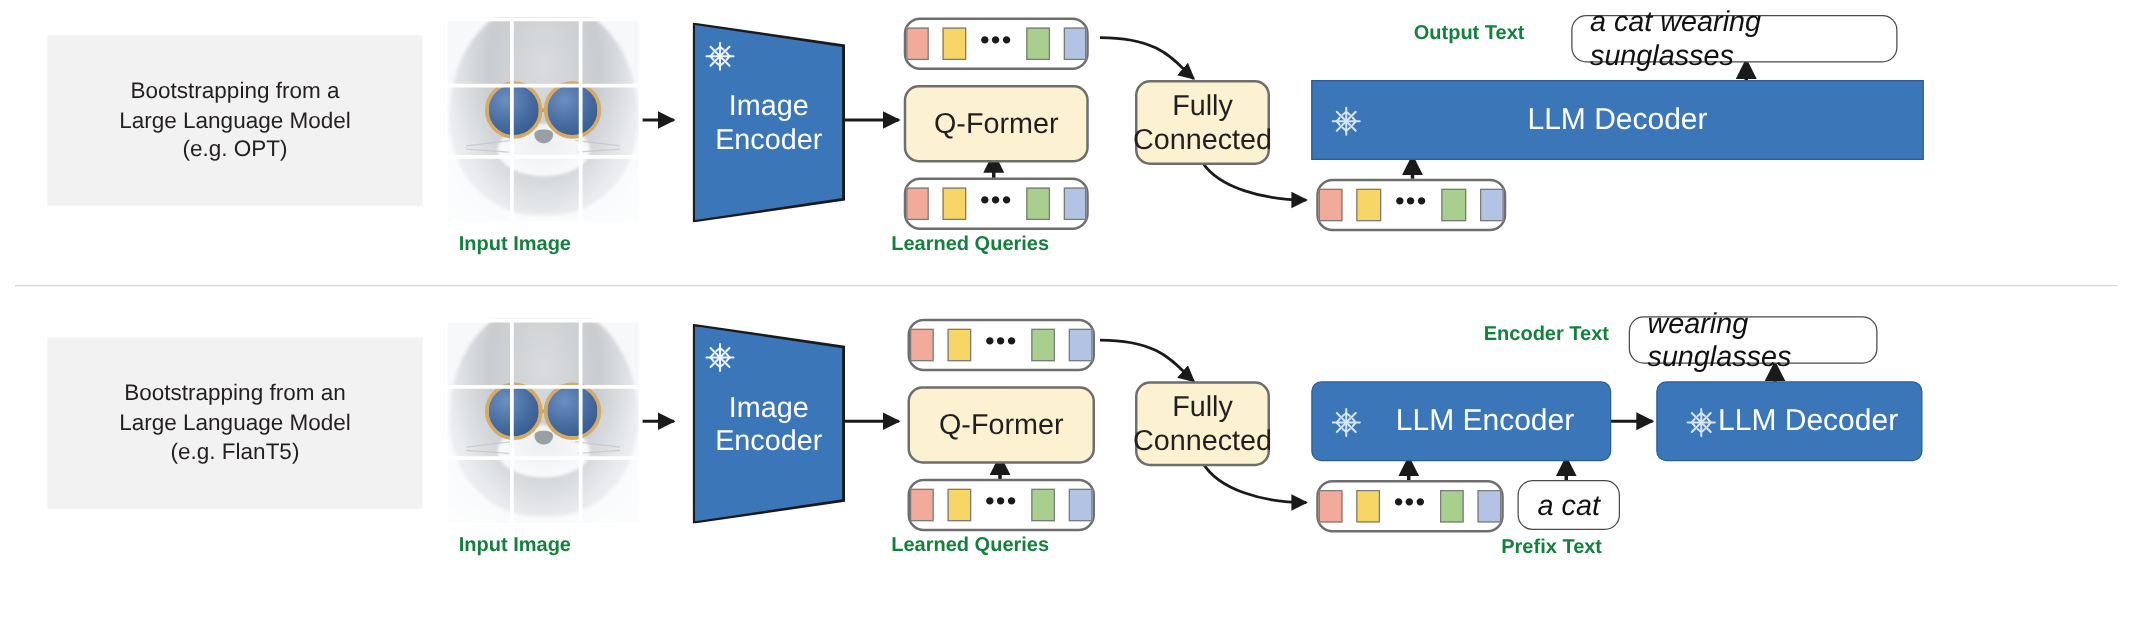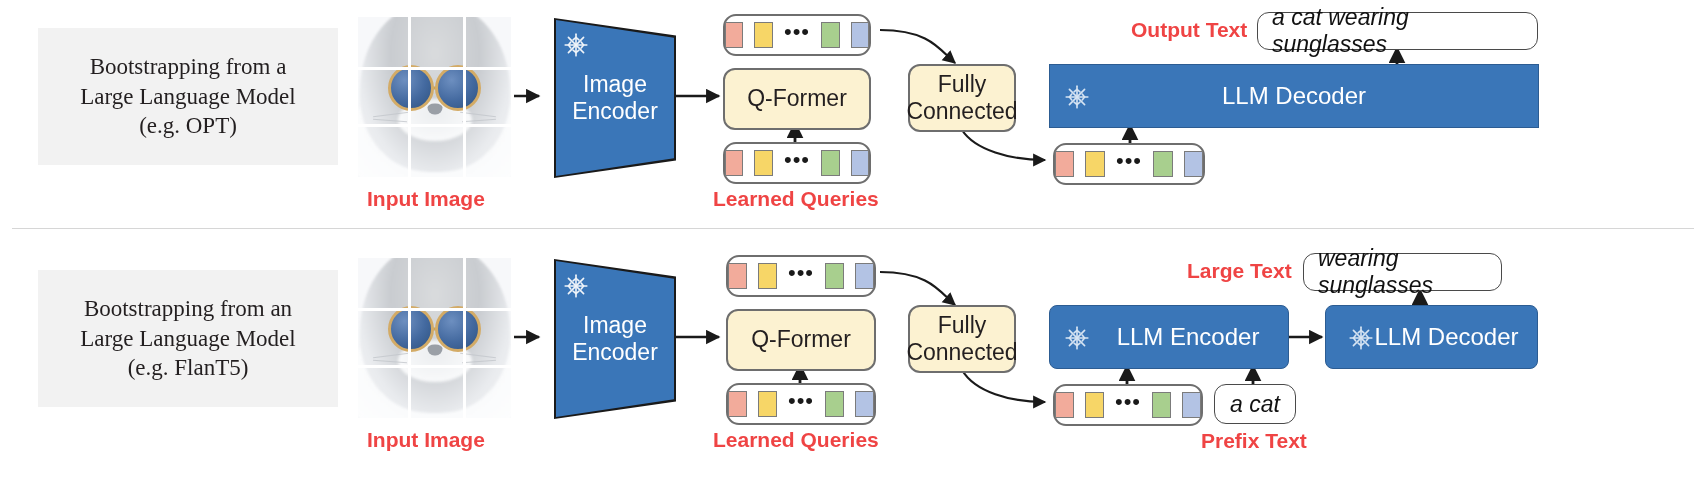--- a/index.html
+++ b/index.html
@@ -18,24 +18,23 @@
   }
 
   
   .caption-panel {
     position: absolute;
     background: #f2f2f2;
     display: flex; flex-direction: column;
     align-items: center; justify-content: center;
     text-align: left;
     line-height: 1.30;
-    font-size: 23px;
+    font-size: 18px;
     color: #231f20;
     padding: 10px 14px;
-    font-family: Liberation Serif, serif;
   }
   .caption-panel .b { font-weight: bold; }
 
   
   .cat-image {
     position: absolute;
     background: #f7f8fa;
     overflow: hidden;
   }
   .cat-art { position: absolute; inset: 0; }
@@ -152,21 +151,21 @@
     background: #ffffff;
     border: 1.5px solid #4a4a4a;
     border-radius: 12px;
     display: flex; align-items: center; justify-content: center;
     font-style: italic; font-size: 23px; color: #111;
     padding: 0 14px;
   }
 
   .lbl {
     position: absolute;
-    font-weight: bold; font-size: 21px; color: #ef4444;
+    font-weight: bold; font-size: 16px; color: #15803d;
     white-space: nowrap;
   }
 
   .snowflake { position: absolute; width: 26px; height: 26px; opacity: .92; }
 
   svg.arrows { position: absolute; left: 0; top: 0; width: 1706px; height: 503px; pointer-events: none; }
 </style>
 </head>
 <body>
 
@@ -296,21 +295,21 @@
 
   <div class="tokenrow" style="left:1053px; top:143px; width:152px; height:42px;">
     <div class="tok c1"></div>
     <div class="tok c2"></div>
     <div class="dots">•••</div>
     <div class="tok c3"></div>
     <div class="tok c4"></div>
   </div>
 
   <div class="lbl" style="left:1131px; top:18px;">Output Text</div>
-  <div class="textbox" style="left:1257px; top:12px; width:281px; height:38px;">a cat wearing sunglasses</div>
+  <div class="textbox" style="left:1257px; top:12px; width:261px; height:38px;">a cat wearing sunglasses</div>
 
   <div class="caption-panel" style="left:38px; top:270px; width:300px; height:137px;">
     <div>Bootstrapping from an</div>
     <div>Large Language Model</div>
     <div>(e.g. FlanT5)</div>
   </div>
 
   <div class="cat-image" style="left:355px; top:255px; width:159px; height:166px;">
     <div class="cat-art">
       <div class="fur-ruff"></div>
@@ -415,16 +414,16 @@
     <div class="tok c1"></div>
     <div class="tok c2"></div>
     <div class="dots">•••</div>
     <div class="tok c3"></div>
     <div class="tok c4"></div>
   </div>
 
   <div class="textbox" style="left:1214px; top:384px; width:82px; height:40px;">a cat</div>
   <div class="lbl" style="left:1201px; top:429px;">Prefix Text</div>
 
-  <div class="lbl" style="left:1187px; top:259px;">Large Text</div>
+  <div class="lbl" style="left:1187px; top:259px;">Encoder Text</div>
   <div class="textbox" style="left:1303px; top:253px; width:199px; height:38px;">wearing sunglasses</div>
 
 </div>
 
 </body></html>

